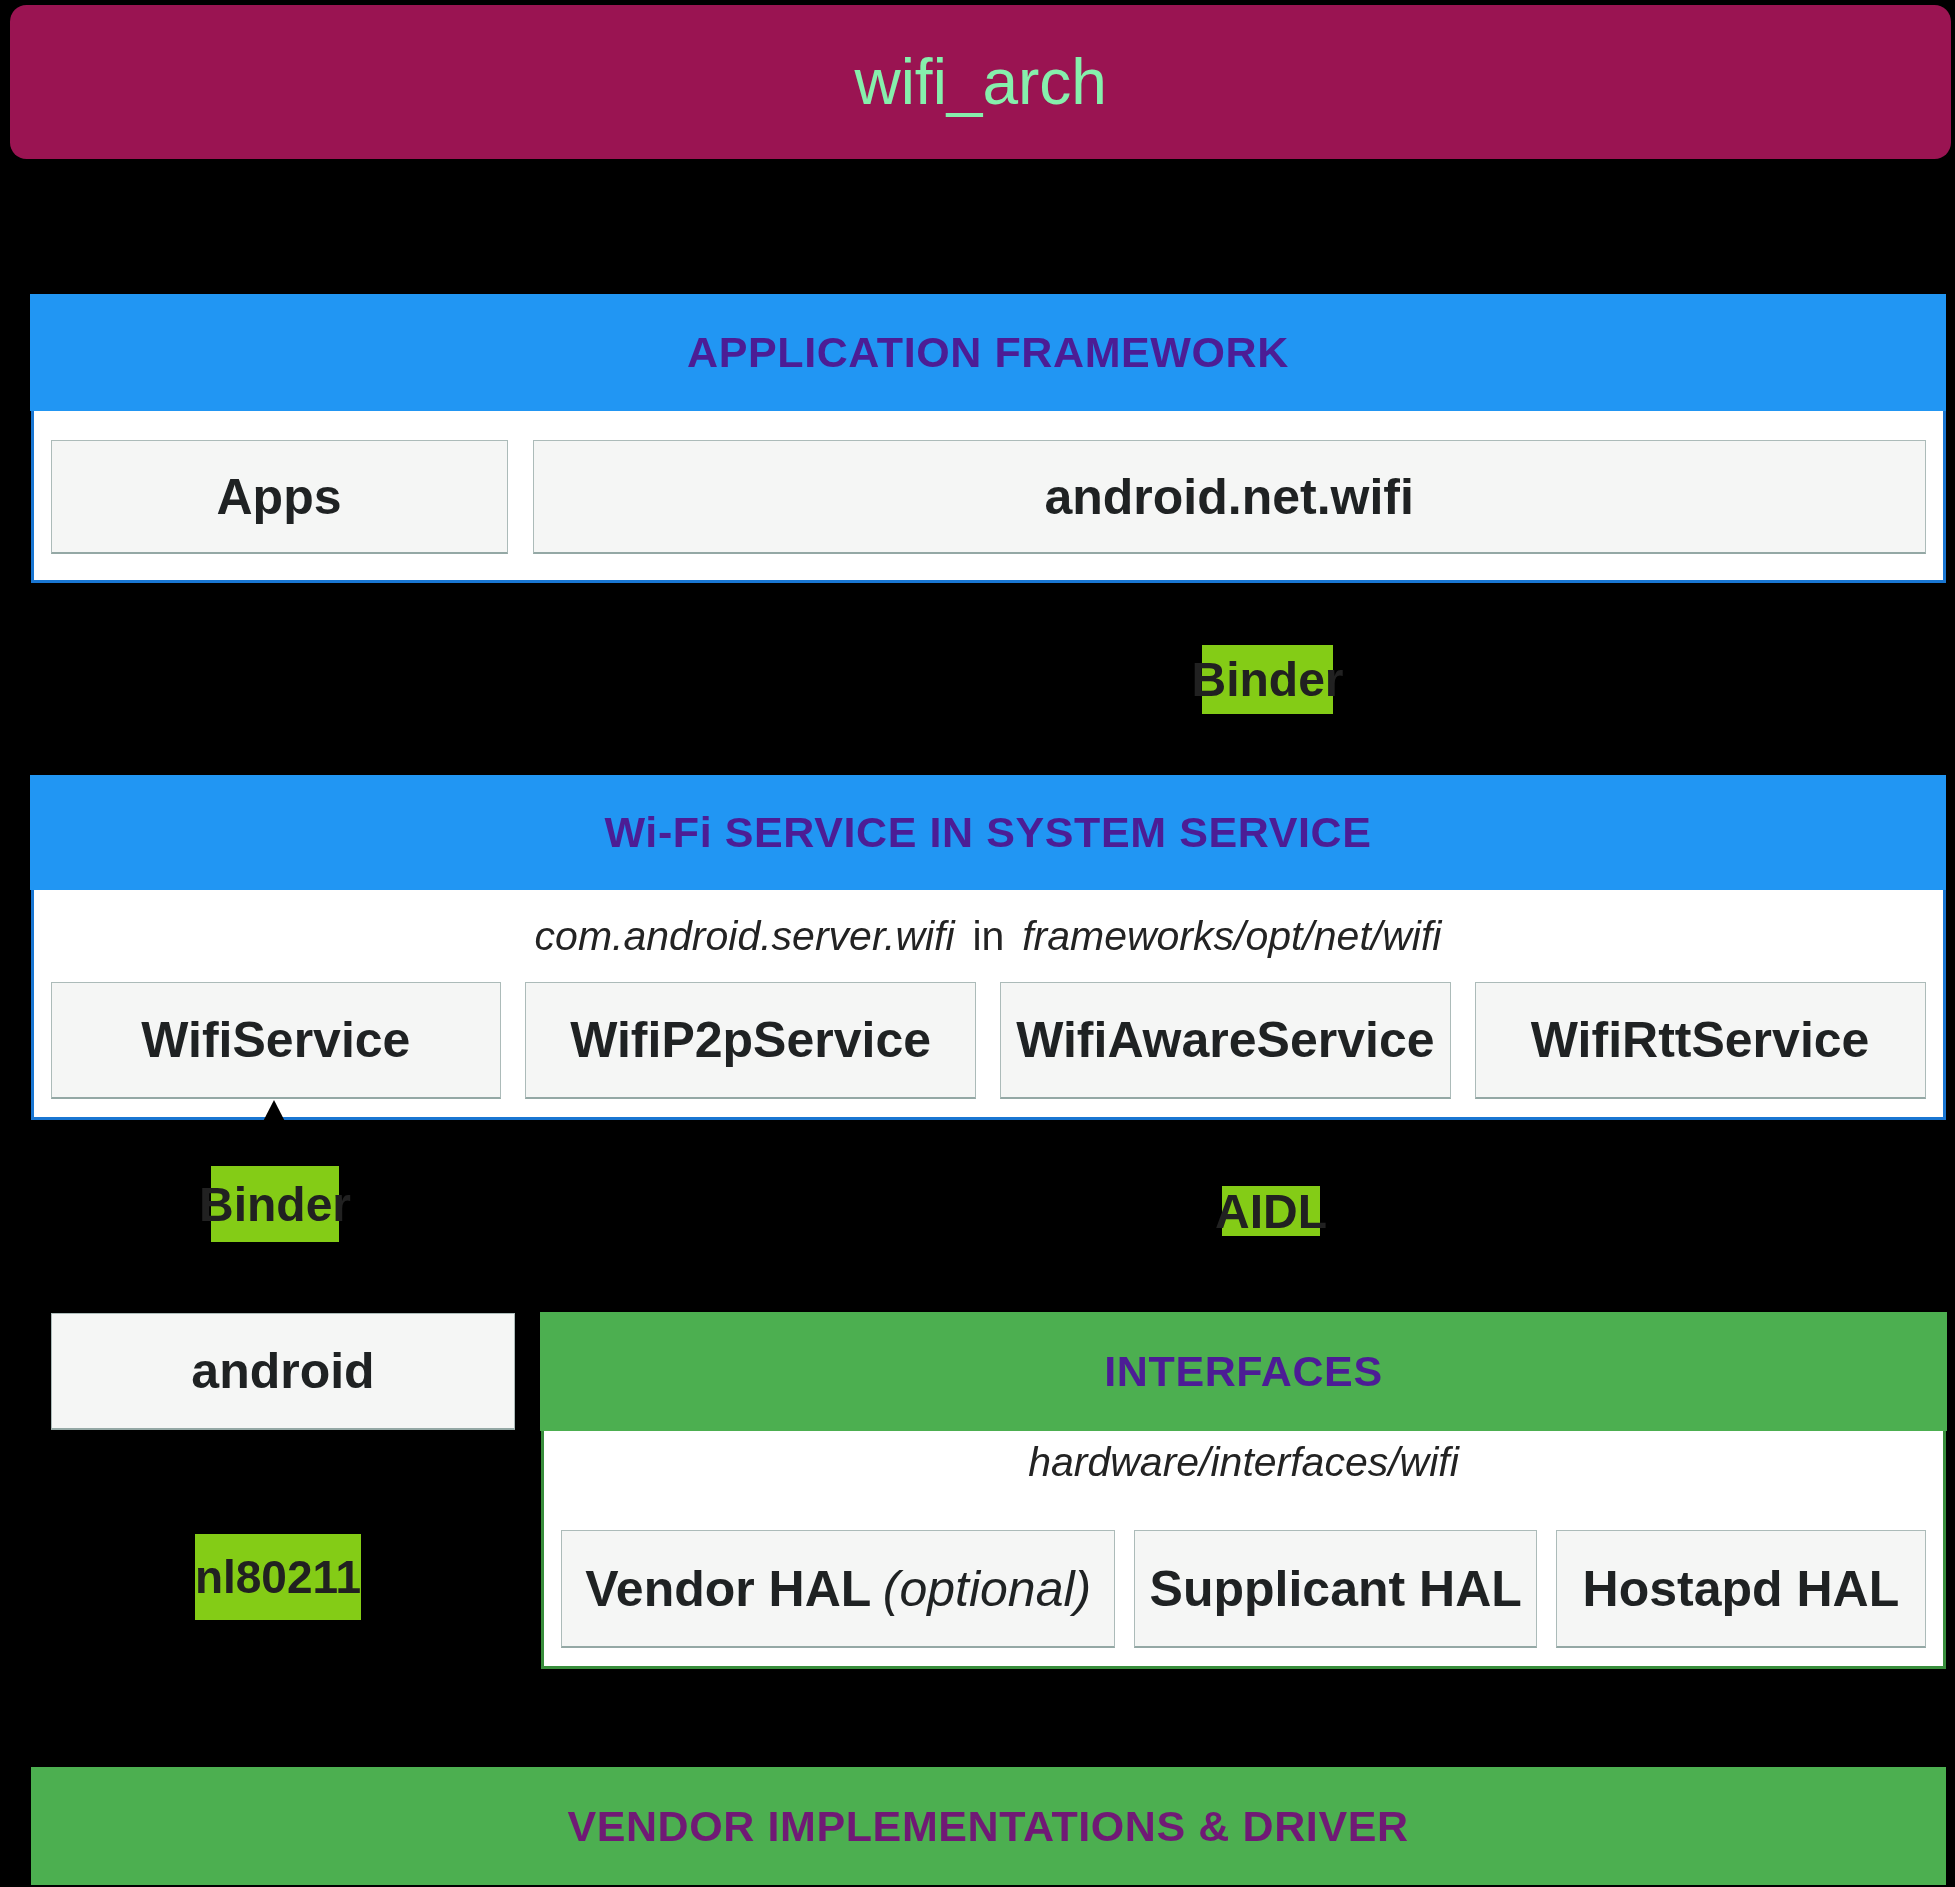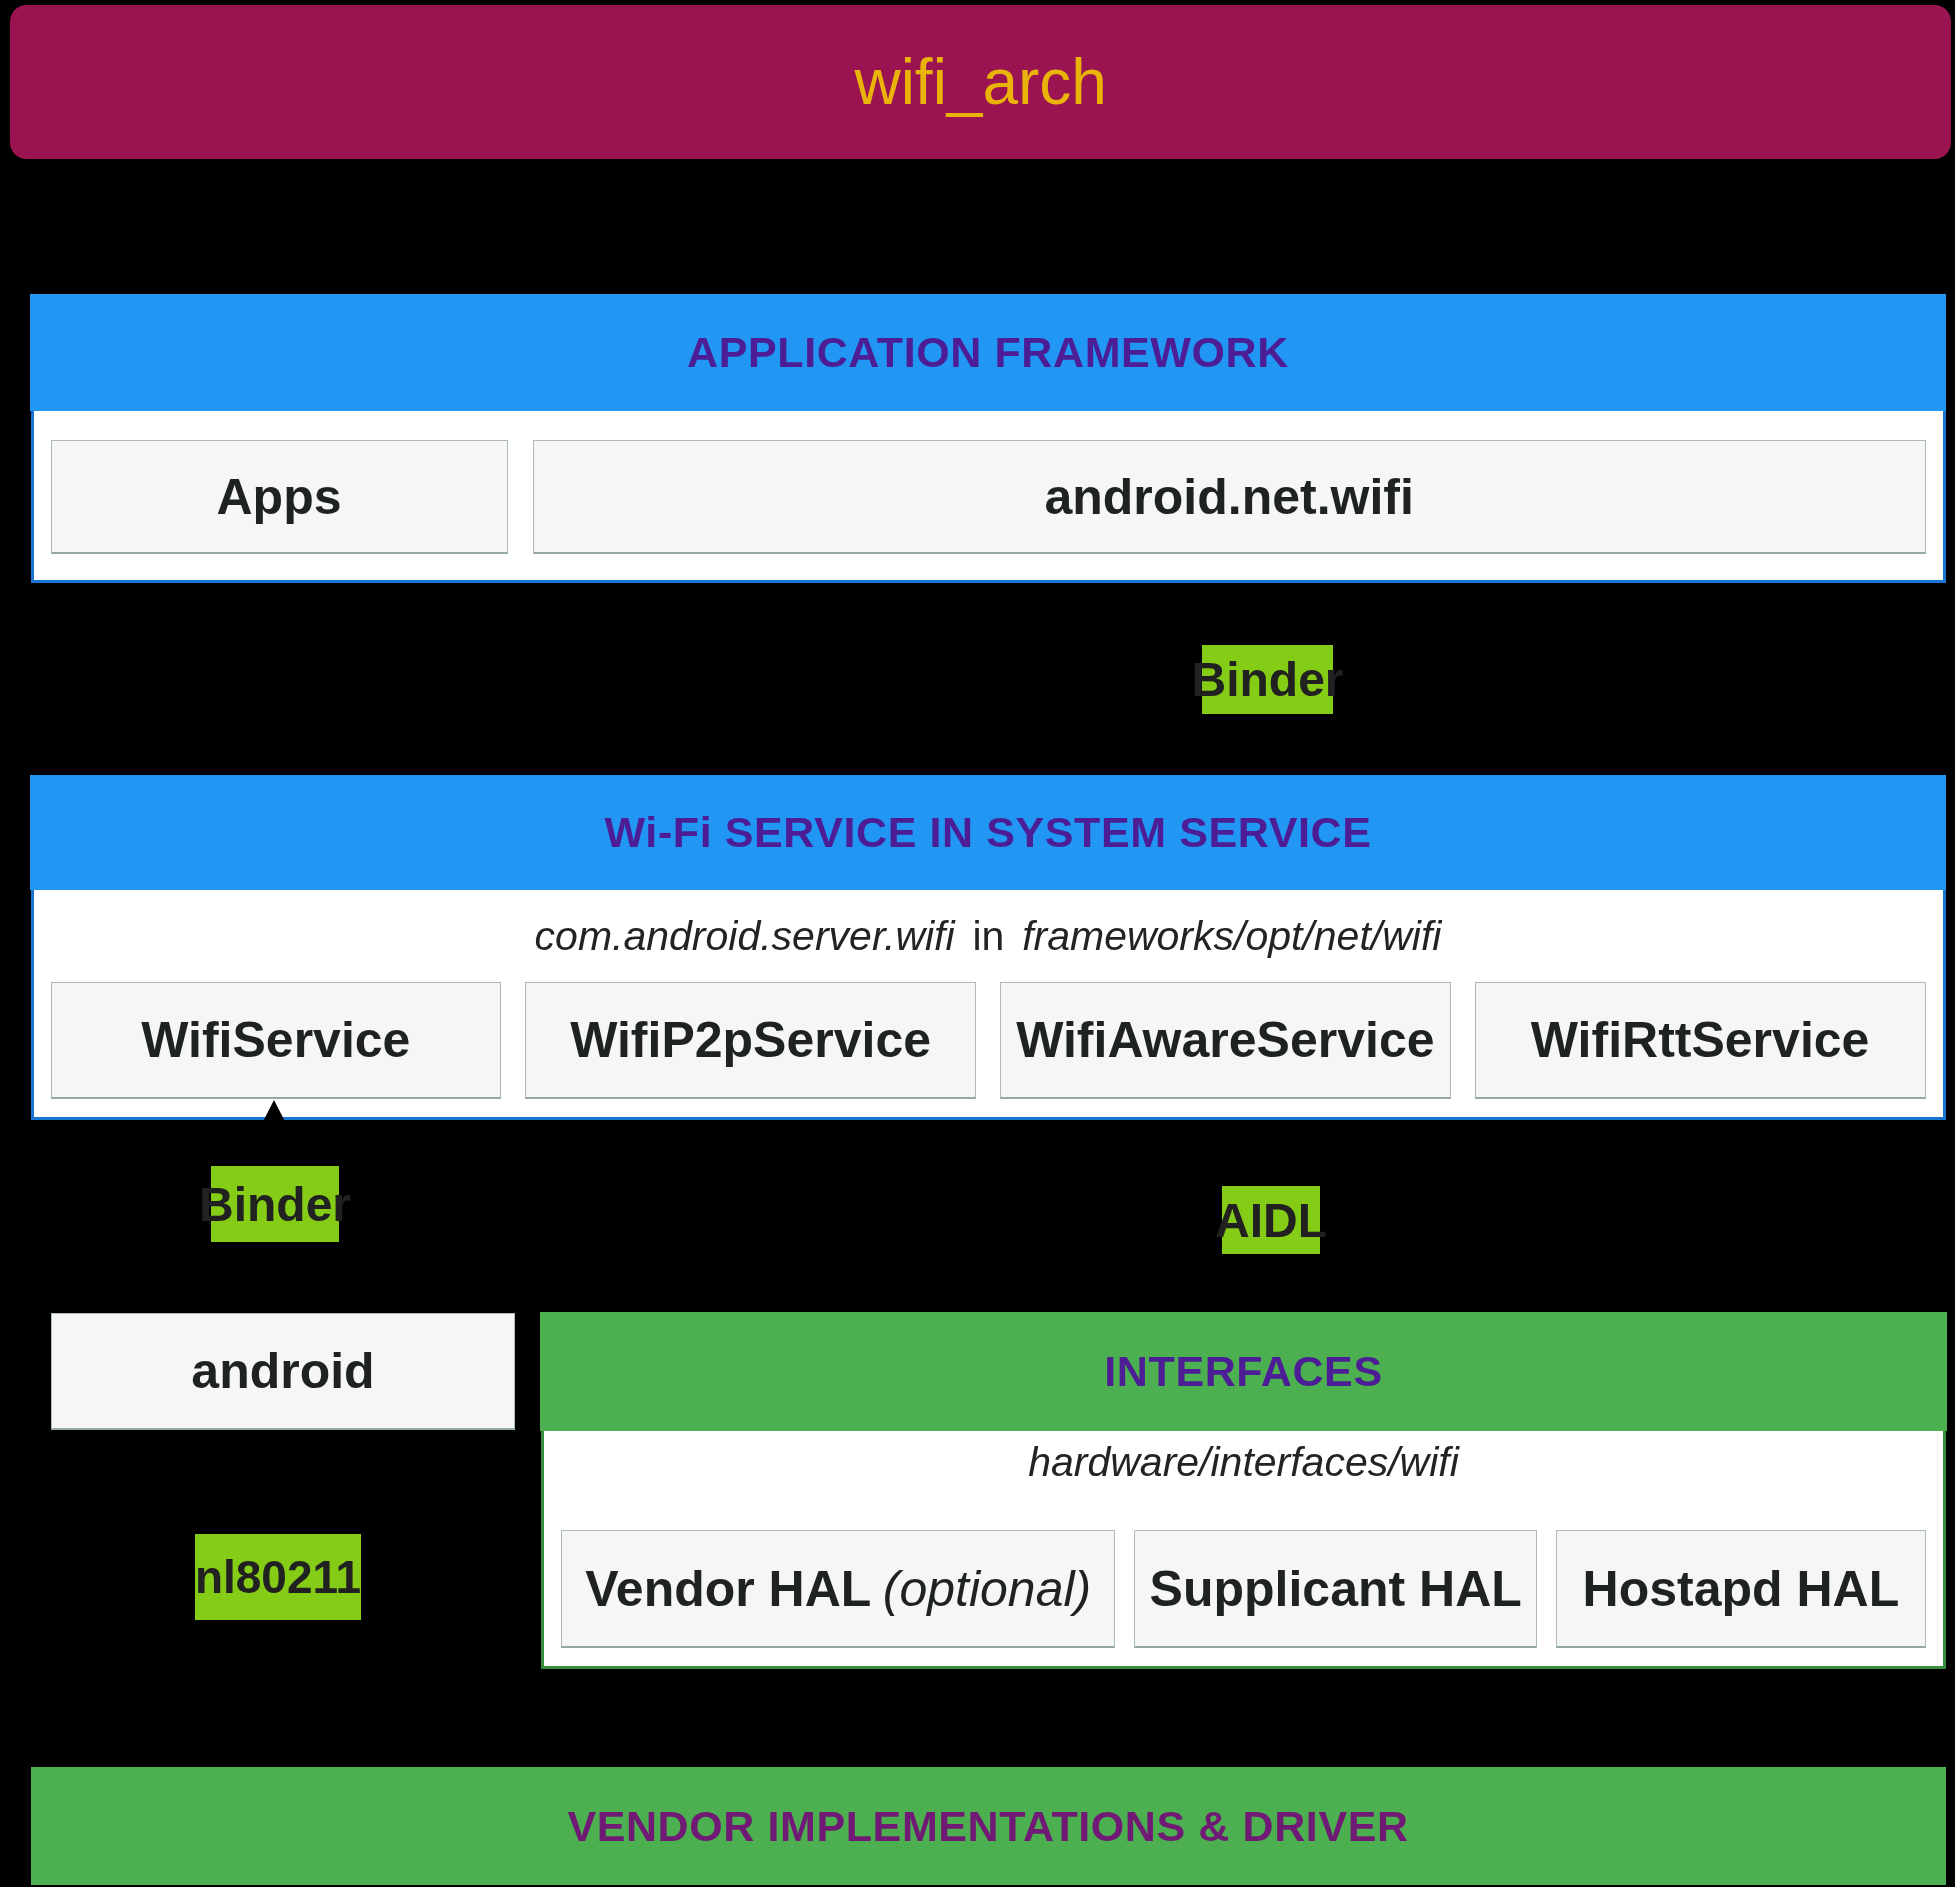--- a/index.html
+++ b/index.html
@@ -19,21 +19,21 @@
     width:1955px;height:1887px;
     background:#000;
     overflow:hidden;
     font-family:"Liberation Sans", sans-serif;
   }
   .title-bar{
     position:absolute;left:10.2px;top:5.1px;width:1941px;height:154px;
     background:var(--crimson);
     border-radius:16.5px;
     display:flex;align-items:center;justify-content:center;
-    color:#eab308;font-size:64px;font-weight:400;
+    color:#86efac;font-size:64px;font-weight:400;
   }
   .section{
     position:absolute;background:#fff;box-sizing:border-box;
   }
   .sec-blue{border:3.8px solid var(--blue-dark);}
   .sec-green{border:3.8px solid var(--green-dark);}
   .sec-header{
     margin:-3.8px -3.8px 0 -3.8px;
     display:flex;align-items:center;justify-content:center;
     color:#4c1d95;font-size:43px;font-weight:bold;letter-spacing:0.6px;
@@ -130,21 +130,21 @@
       </div>
     </div>
   </div>
 
   <div class="tri tri-up" style="left:252px;top:1100px;"></div>
 
   <div class="tag" style="left:211px;top:1166px;width:128px;height:76px;font-size:48px;">
     <span>Binder</span>
   </div>
 
-  <div class="tag" style="left:1222px;top:1186px;width:98px;height:68px;font-size:48px;">
+  <div class="tag" style="left:1222px;top:1186px;width:98px;height:50px;font-size:48px;">
     <span>AIDL</span>
   </div>
 
   <div class="box" style="position:absolute;left:51px;top:1313px;width:464px;height:117px;">
     <span>android</span>
   </div>
 
   <div class="section sec-green" style="left:541px;top:1313px;width:1405px;height:356px;">
     <div class="sec-header">
       <span>INTERFACES</span>

